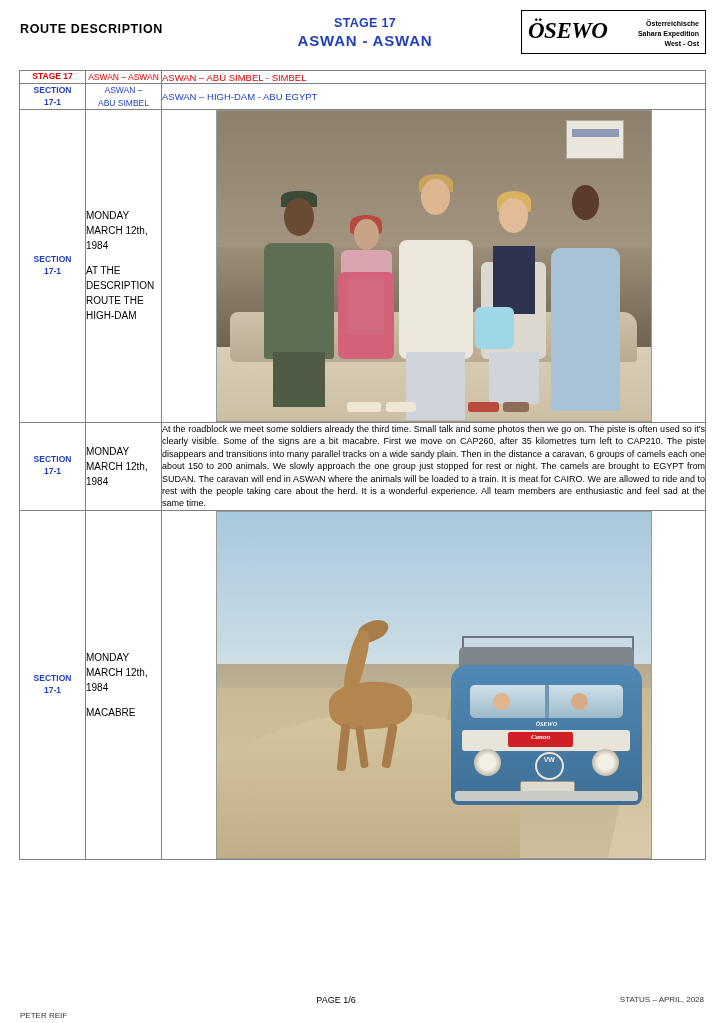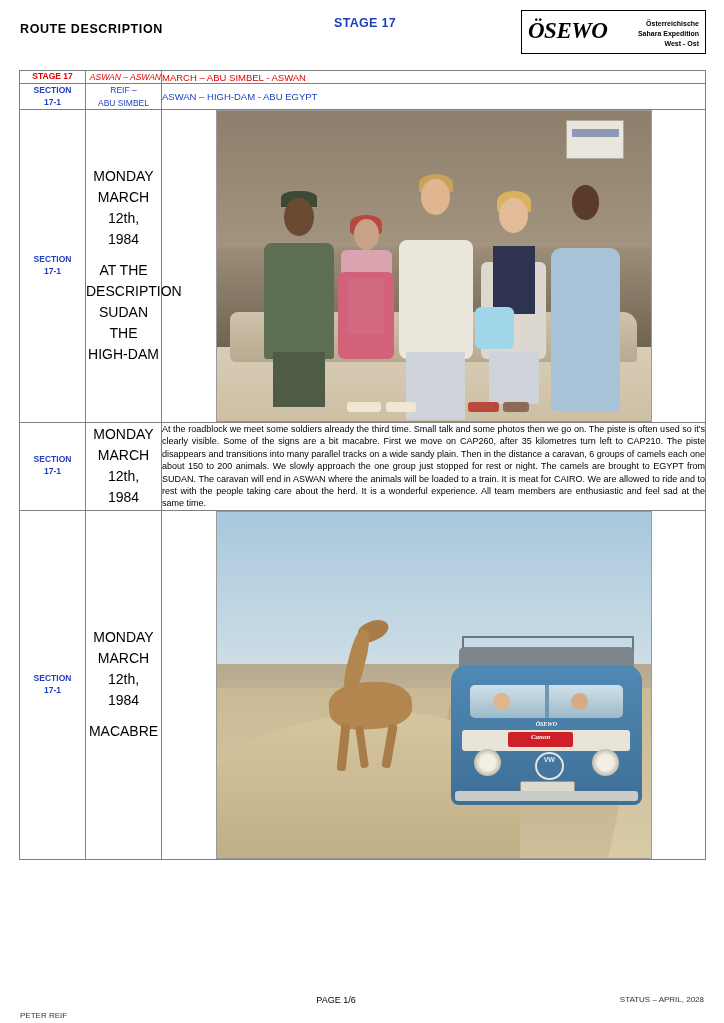--- a/index.html
+++ b/index.html
@@ -119,26 +119,25 @@
   }
   .cell-stage {
     text-align: center;
     font-size: 8.5px;
     font-weight: bold;
     color: #e00000;
     padding: 5px 2px;
     line-height: 1.4;
   }
   .cell-stage-title {
-    text-align: right;
+    text-align: center;
     font-size: 8.5px;
     color: #e00000;
     padding: 5px 2px;
     line-height: 1.45;
-    font-style: italic;
   }
   .cell-remarks-red {
     font-size: 9.5px;
     color: #e00000;
     padding: 5px 8px;
   }
   .cell-section {
     text-align: center;
     font-size: 8.5px;
     font-weight: bold;
@@ -152,22 +151,21 @@
     color: #1f3fbf;
     padding: 5px 2px;
     line-height: 1.45;
   }
   .cell-remarks-blue {
     font-size: 9.5px;
     color: #1f3fbf;
     padding: 5px 8px;
   }
   .cell-date {
-    text-align: center;
-    font-size: 14px;
+    font-size: 10px;
     color: #000;
     padding: 6px 3px;
     line-height: 1.5;
   }
   .cell-date .gap { display: block; height: 10px; }
   .cell-body {
     font-size: 9px;
     color: #000;
     text-align: justify;
     padding: 8px 9px;
@@ -381,20 +379,21 @@
 </style>
 </head>
 <body>
 
 <div class="page">
 
   <div class="header">
     <div class="hdr-title">ROUTE  DESCRIPTION</div>
     <div class="hdr-center">
       <div class="hdr-stage">STAGE 17</div>
+      <div class="hdr-route">ASWAN - ASWAN</div>
     </div>
     <div class="logo-box">
       <div class="logo-name">ÖSEWO</div>
       <div class="logo-sub">
         <div>Österreichische</div>
         <div>Sahara Expedition</div>
         <div>West - Ost</div>
       </div>
     </div>
   </div>
@@ -404,48 +403,48 @@
       <col class="col-a">
         <col class="col-b">
         <col class="col-c">
     </colgroup>
     <tbody>
 
 
       <tr>
         <td class="cell-stage">STAGE 17</td>
         <td class="cell-stage-title">ASWAN – ASWAN</td>
-        <td class="cell-remarks-red">MARCH – ABU SIMBEL -  ASWAN</td>
+        <td class="cell-remarks-red">ASWAN – ABU SIMBEL -  SIMBEL</td>
       </tr>
 
       <tr>
         <td class="cell-section">
           <div>SECTION</div>
           <div>17-1</div>
         </td>
         <td class="cell-section-title">
-          <div>REIF –</div>
+          <div>ASWAN –</div>
           <div>ABU SIMBEL</div>
         </td>
         <td class="cell-remarks-blue">ASWAN – HIGH-DAM - ABU EGYPT</td>
       </tr>
 
       <tr>
         <td class="cell-section">
           <div>SECTION</div>
           <div>17-1</div>
         </td>
         <td class="cell-date">
           <div>MONDAY</div>
           <div>MARCH 12th,</div>
           <div>1984</div>
           <span class="gap"></span>
           <div>AT THE</div>
           <div>DESCRIPTION</div>
-          <div>SUDAN THE</div>
+          <div>ROUTE THE</div>
           <div>HIGH-DAM</div>
         </td>
         <td class="photo-cell">
           <div class="photo1">
             <div class="p1-wallTop"></div>
             <div class="p1-wallBot"></div>
             <div class="p1-ground"></div>
             <div class="p1-poster"></div>
             <div class="p1-bench"></div>
 

